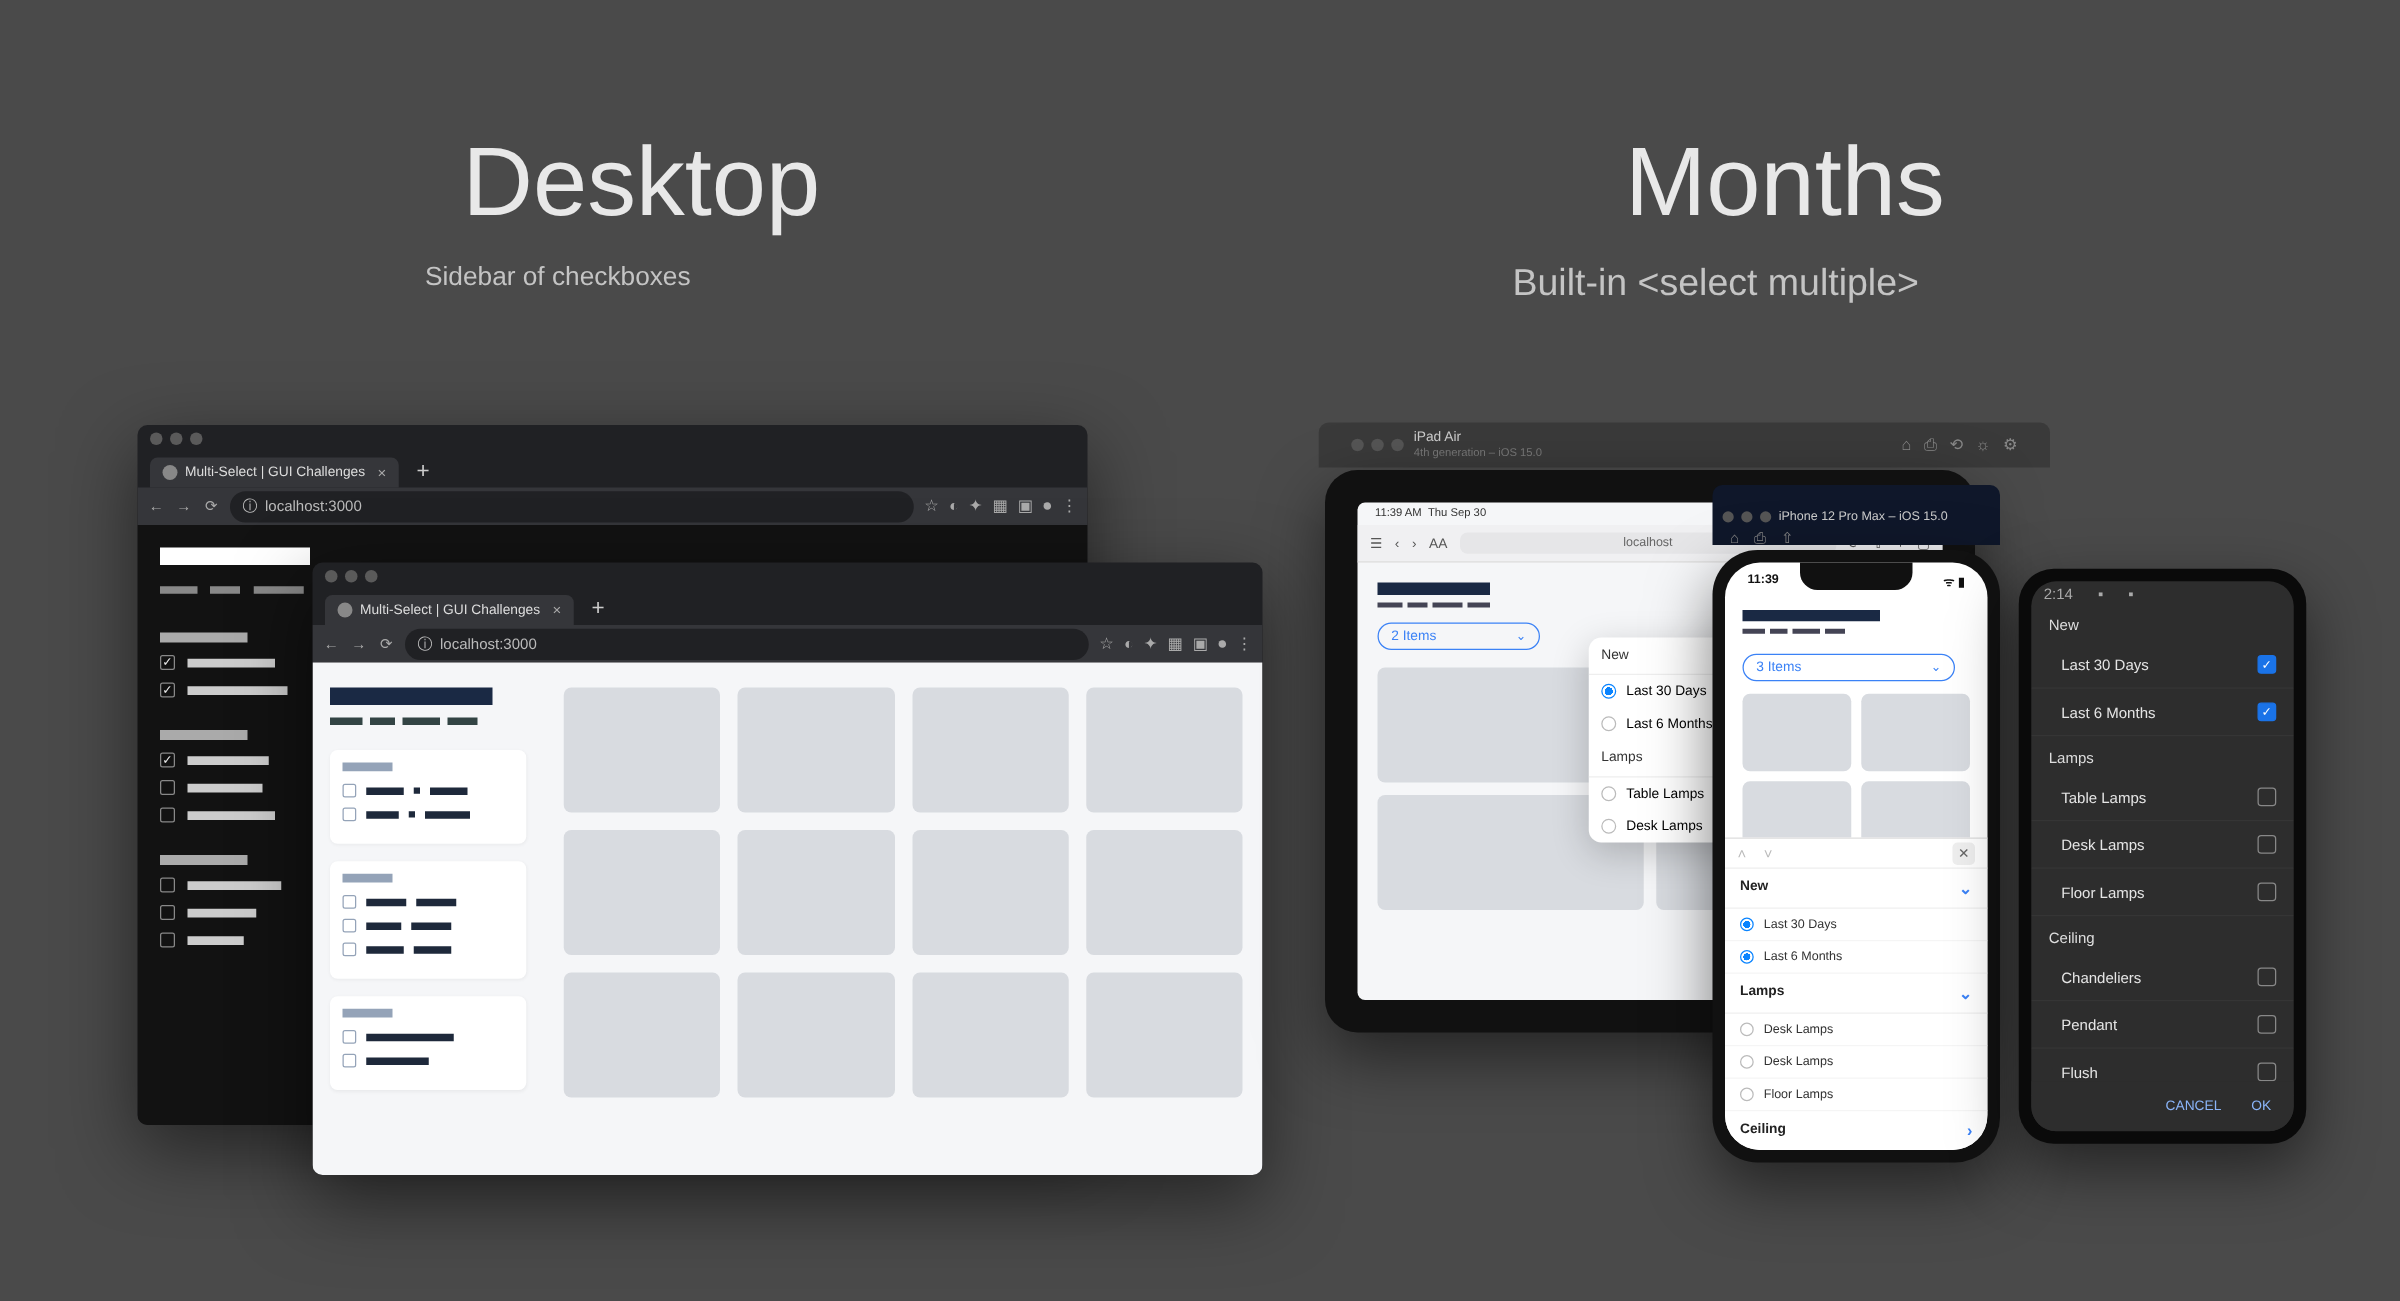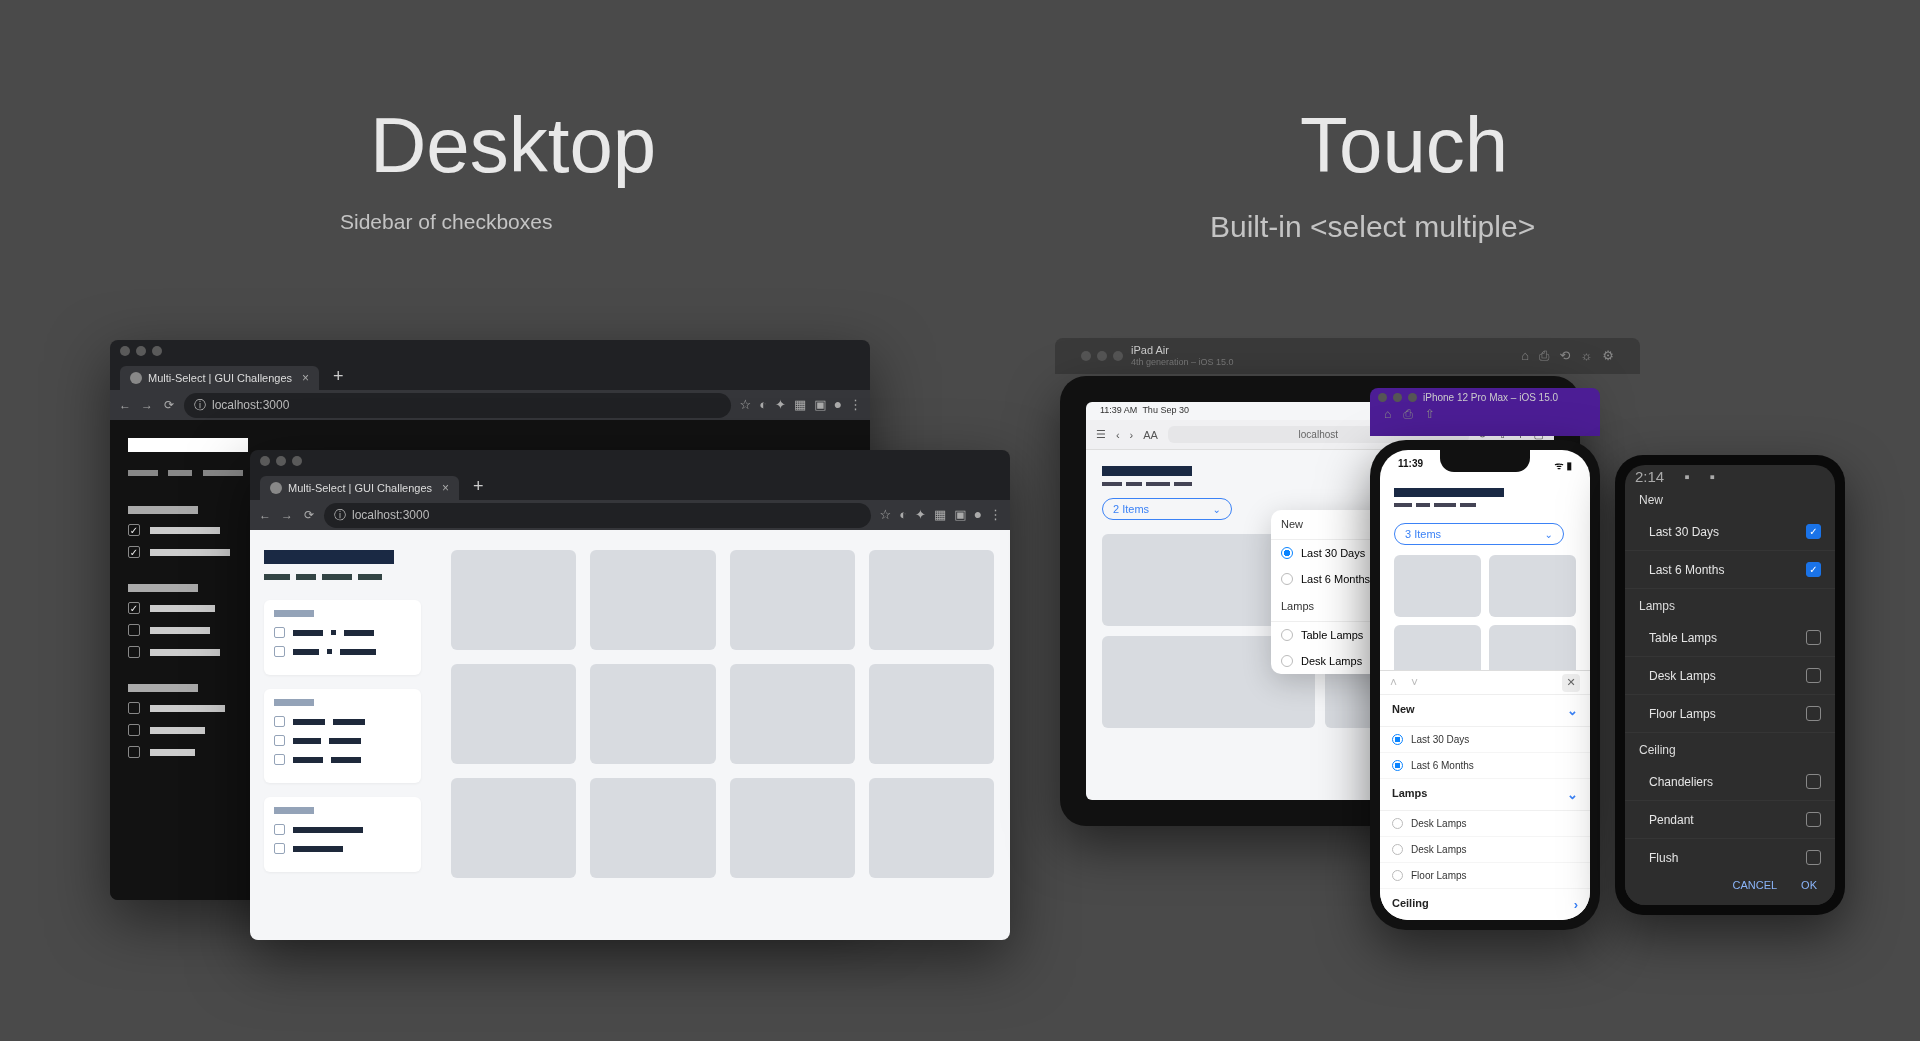--- a/index.html
+++ b/index.html
@@ -184,38 +184,38 @@
 .sheet-item { padding:7px 12px; font-size:10px; display:flex; align-items:center; gap:8px; color:#333; border-bottom:1px solid #f5f5f5; }
 .sheet-radio { width:11px; height:11px; border-radius:50%; border:1.5px solid #bbb; }
 .sheet-radio.on { border-color:#0a84ff; background:radial-gradient(circle,#0a84ff 45%,transparent 46%); }
 
 .iphone-cards { padding:10px 14px; display:grid; grid-template-columns:1fr 1fr; gap:8px; }
 .iphone-card { background:#d8dbe0; border-radius:6px; height:62px; }
 
 
 .iphone-sim-bar {
   position:absolute; left:1370px; top:388px; width:230px; height:48px;
-  background:#4c1d95; border-radius:8px 8px 0 0; padding:4px 8px;
+  background:#0f172a; border-radius:8px 8px 0 0; padding:20px 8px;
   display:flex; flex-direction:column; gap:4px;
 }
 .iphone-sim-bar .row1 { display:flex; align-items:center; gap:6px; color:#ccc; font-size:10px; }
 .iphone-sim-bar .d { width:9px; height:9px; border-radius:50%; background:#555; }
 .iphone-sim-bar .row2 { display:flex; gap:12px; color:#888; font-size:12px; justify-content:flex-start; padding-left:6px; }
 
 
 .android {
   position:absolute; left:1615px; top:455px; width:230px; height:460px;
   background:#0a0a0a; border-radius:28px; padding:10px;
   box-shadow:0 20px 50px rgba(0,0,0,0.5);
 }
 .android-screen {
   background:#2d2d2d; width:100%; height:100%; border-radius:20px;
   overflow:hidden; position:relative; color:#e5e5e5; font-size:12px;
 }
-.android-status { height:18px; padding:3px 10px; font-size:15px; color:#aaa; display:flex; gap:20px;text-align:right; }
+.android-status { height:18px; padding:3px 10px; font-size:12px; color:#aaa; display:flex; gap:20px;text-align:right; }
 .and-section-h { padding:10px 14px 6px; font-size:12px; color:#ddd; }
 .and-item {
   padding:11px 14px; display:flex; align-items:center; justify-content:space-between;
   font-size:12px; border-bottom:1px solid rgba(255,255,255,0.04);
 }
 .and-item .lbl { padding-left:10px; }
 .and-cb {
   width:15px; height:15px; border:1.5px solid #888; border-radius:3px;
   display:flex; align-items:center; justify-content:center;
 }
@@ -226,21 +226,21 @@
   display:flex; justify-content:flex-end; align-items:center; gap:24px;
   padding:0 18px; font-size:11px; color:#8ab4f8; font-weight:500;
   background:#2d2d2d;
 }
 </style>
 </head>
 <body>
 
 <div id="desktop-title" class="section-title">Desktop</div>
 <div id="desktop-subtitle" class="section-subtitle">Sidebar of checkboxes</div>
-<div id="touch-title" class="section-title">Touch</div>
+<div id="touch-title" class="section-title">Months</div>
 <div id="touch-subtitle" class="section-subtitle">Built-in &lt;select multiple&gt;</div>
 
 <div id="browser-back" class="browser dark">
   <div class="titlebar">
     <span class="dot"></span>
     <span class="dot"></span>
     <span class="dot"></span>
   </div>
   <div class="tabstrip">
     <div class="tab">

